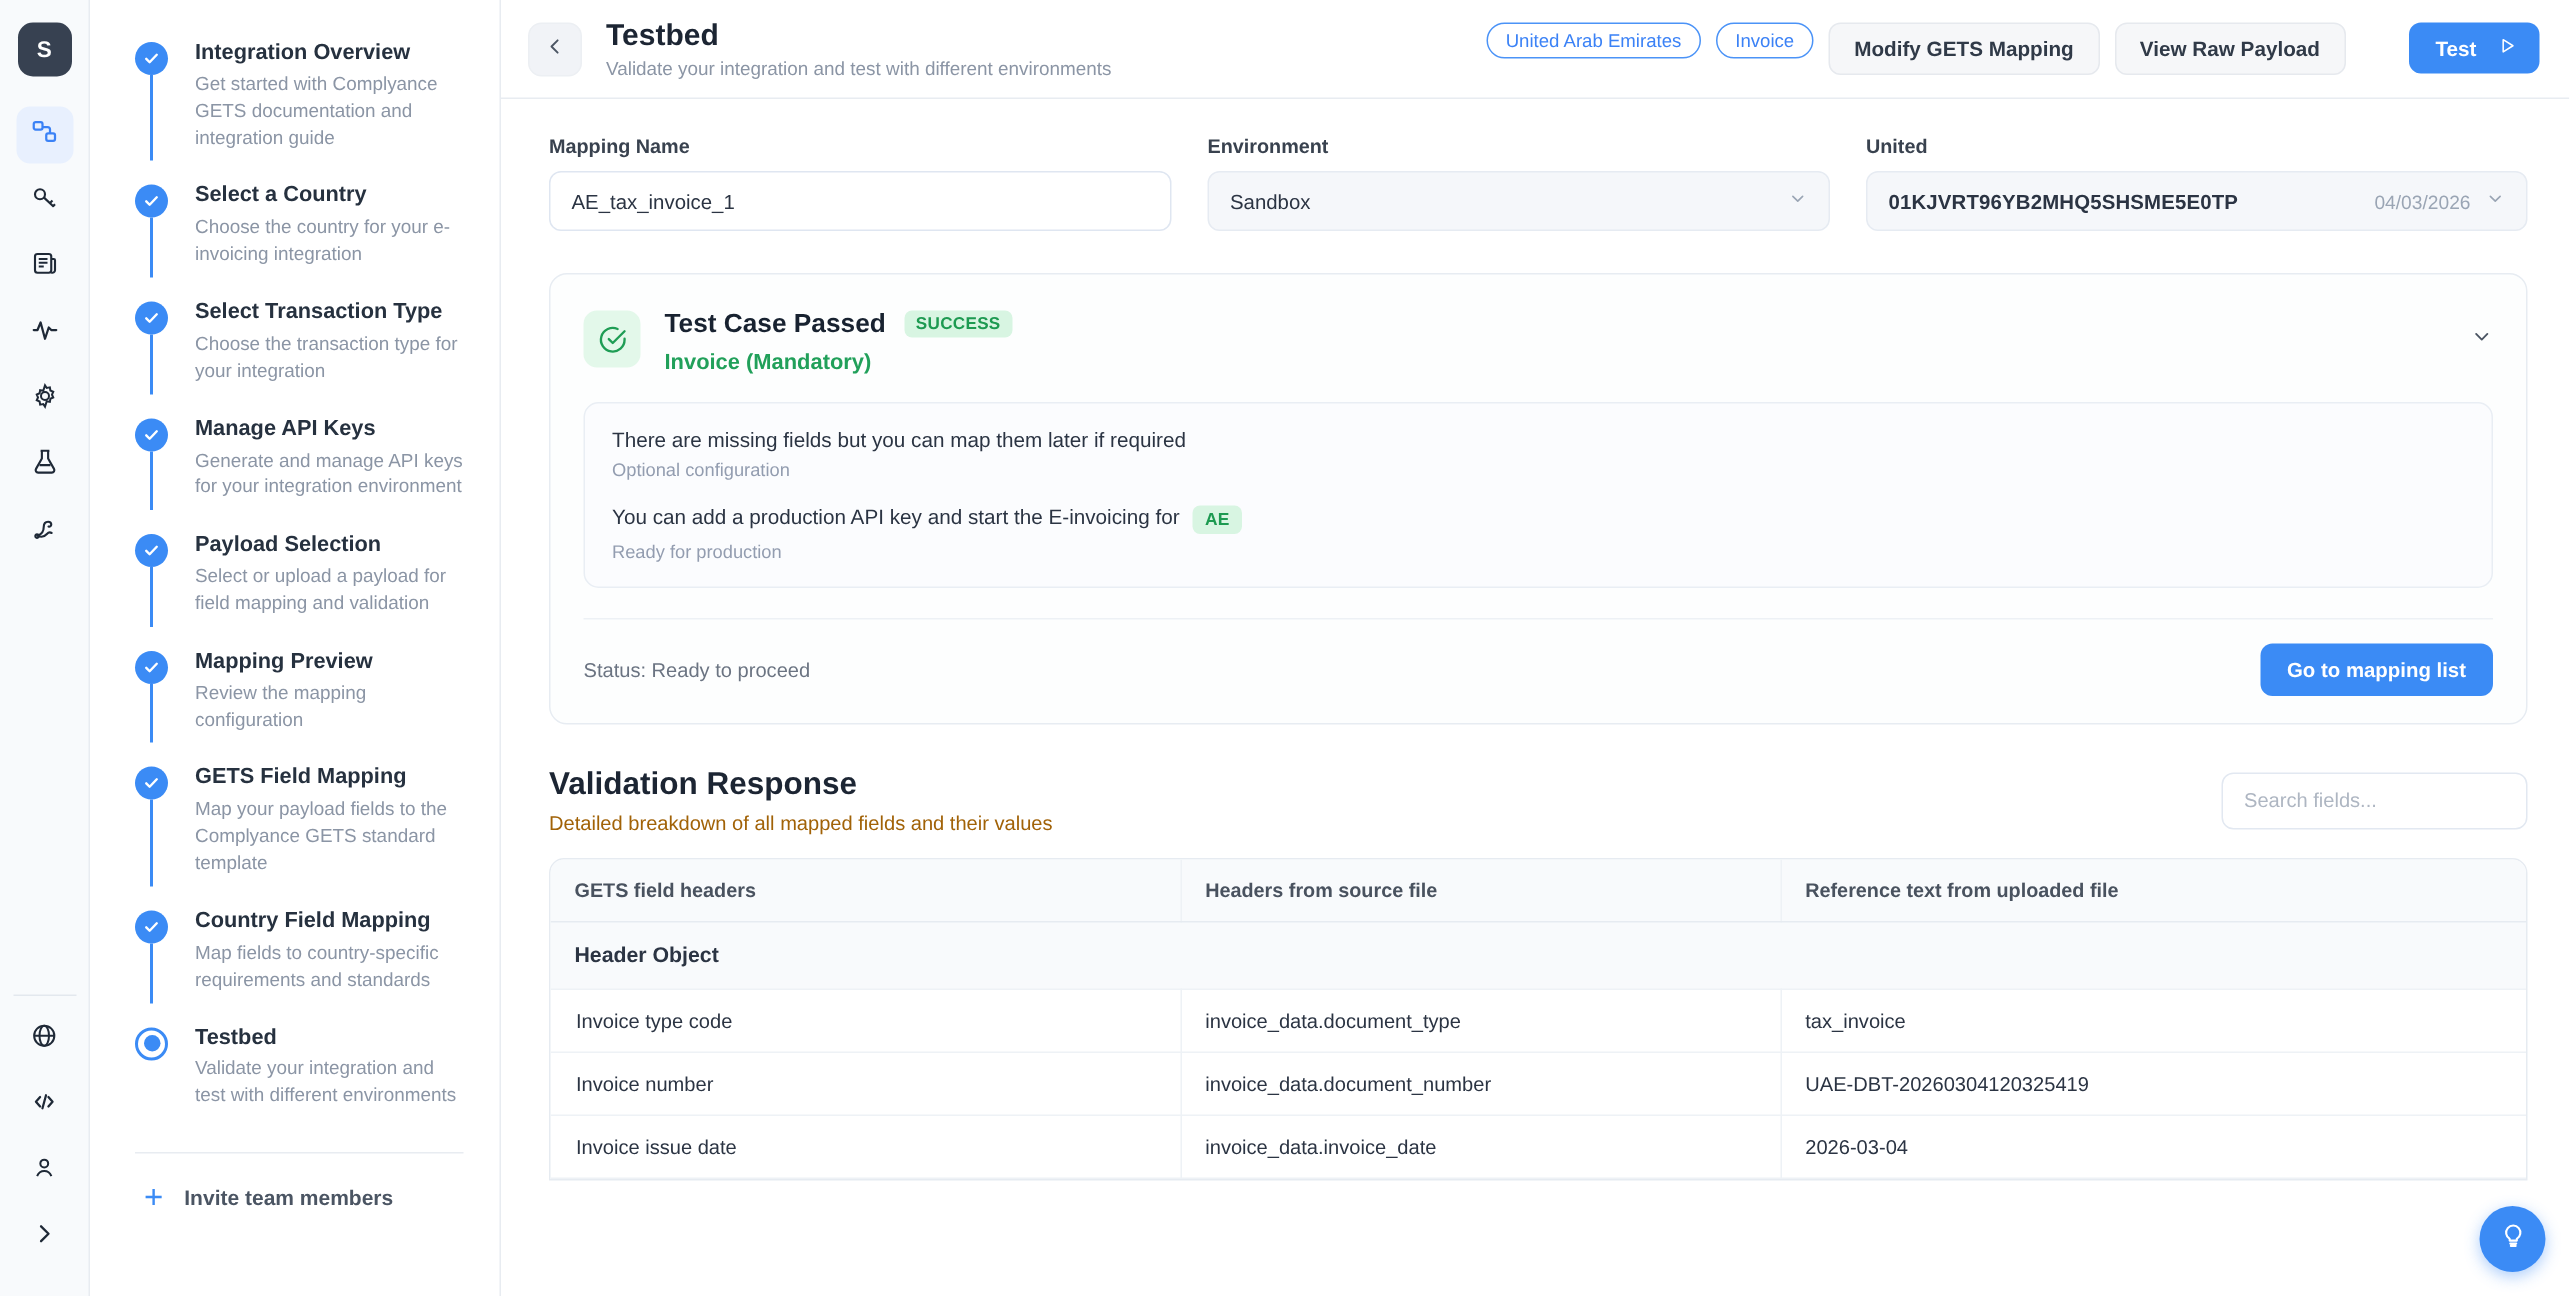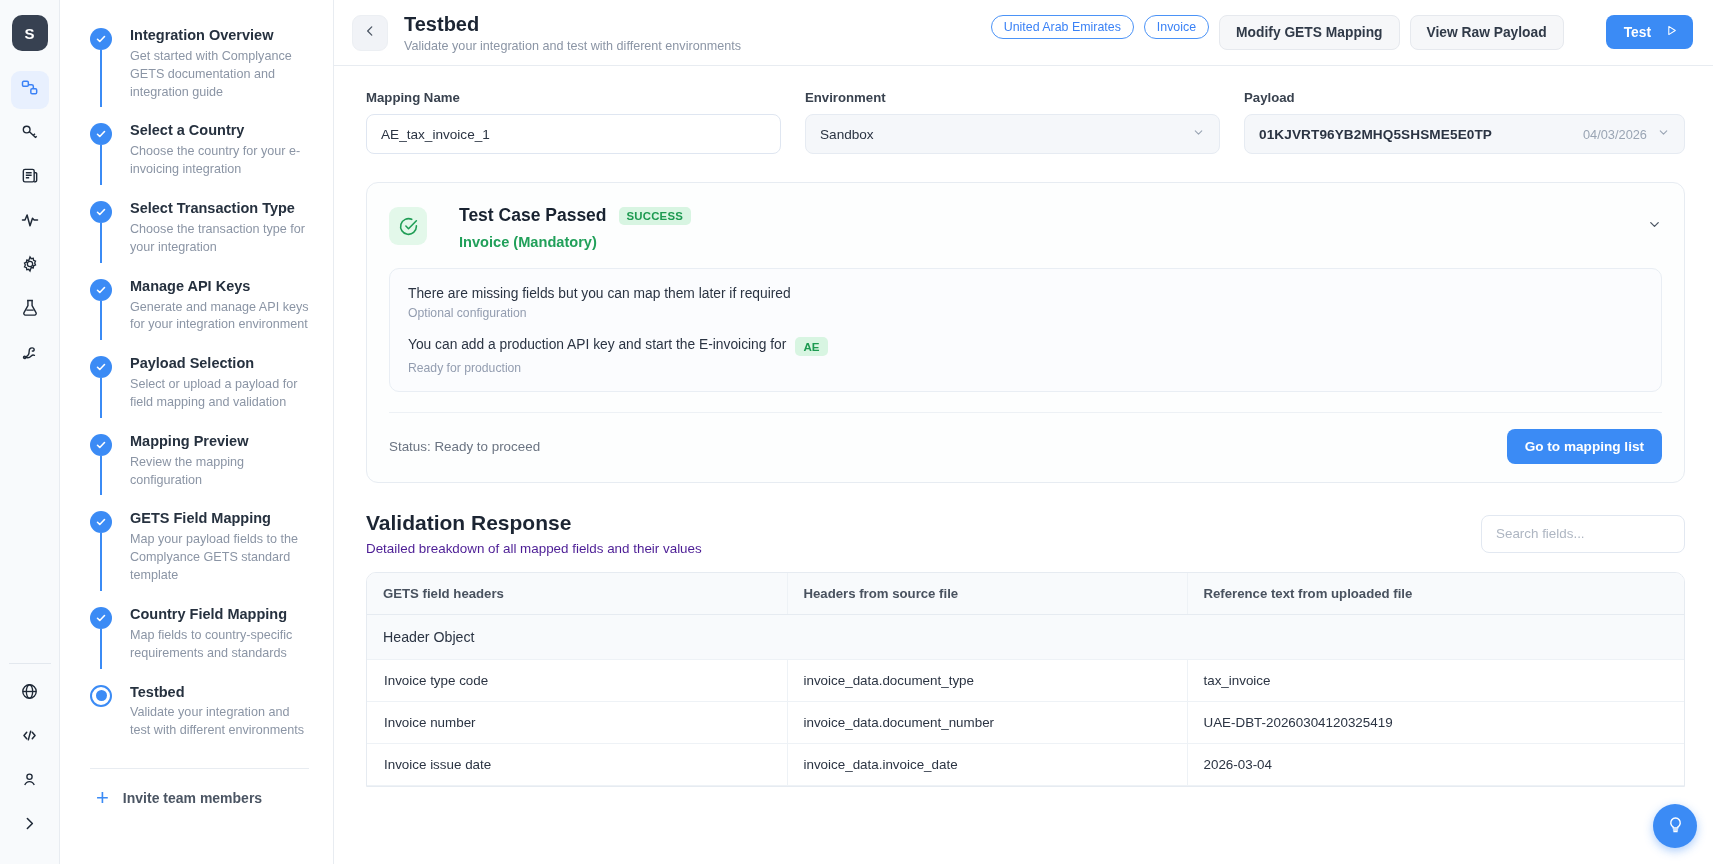--- a/index.html
+++ b/index.html
@@ -142,21 +142,21 @@
   .result-card {
     margin-top: 28px; border: 1px solid #e7ecf2; border-radius: 12px;
     background: #fdfefe;
   }
   .result-head { display: flex; align-items: flex-start; padding: 22px 22px 18px 22px; }
   .result-icon {
     width: 38px; height: 38px; border-radius: 9px; background: #e3f8ea;
     display: flex; align-items: center; justify-content: center; color: #1f9d55;
     flex: 0 0 38px; margin-top: 2px;
   }
-  .result-texts { padding-left: 32px; }
+  .result-texts { padding-left: 16px; }
   .result-line1 { display: flex; align-items: center; gap: 12px; }
   .result-title { font-size: 17.5px; font-weight: 700; color: #182230; }
   .badge-success {
     background: #d8f5e2; color: #1d9a51; border-radius: 5px;
     font-size: 11.4px; font-weight: 600; padding: 3px 8px; letter-spacing: .2px;
   }
   .result-sub { font-size: 14.6px; color: #21a05a; font-weight: 600; margin-top: 8px; }
   .result-chev { margin-left: auto; color: #4b5563; font-size: 13px; padding-top: 12px; cursor: pointer; }
 
   .notice {
@@ -176,21 +176,21 @@
   .status-text { font-size: 13.4px; color: #6b7482; }
   .btn-go {
     margin-left: auto; background: #3b8bf5; color: #fff; border: none;
     border-radius: 8px; padding: 10px 18px; font-size: 13.6px; font-weight: 600;
     cursor: pointer;
   }
 
   
   .validation-head { display: flex; align-items: center; margin-top: 28px; }
   .validation-title { font-size: 21px; font-weight: 700; color: #1c2533; }
-  .validation-sub { font-size: 13.4px; color: #4c1d95; margin-top: 6px; }
+  .validation-sub { font-size: 13.4px; color: #a16207; margin-top: 6px; }
   .search-box {
     margin-left: auto; width: 204px; height: 38px;
     border: 1px solid #e2e8f1; border-radius: 8px; background: #fff;
     display: flex; align-items: center; padding: 0 14px;
   }
   .search-box input {
     border: none; outline: none; width: 100%; font-size: 13.4px;
     font-family: "Liberation Sans", sans-serif; color: #2b3443; background: transparent;
   }
   .search-box input::placeholder { color: #aeb6c2; }
@@ -206,21 +206,21 @@
     background: #f8fafc; padding: 13px 16px; border-bottom: 1px solid #e6ebf1;
     border-right: 1px solid #eef2f6;
   }
   th:last-child { border-right: none; }
   td {
     font-size: 13.4px; color: #2b3443; padding: 13px 16px;
     border-bottom: 1px solid #eef2f6; border-right: 1px solid #eef2f6;
   }
   td:last-child { border-right: none; }
   tr.group td {
-    background: #f8fafc; font-weight: 400; font-size: 14.2px; color: #2b3443;
+    background: #f8fafc; font-weight: 700; font-size: 14.2px; color: #2b3443;
     border-right: none; padding: 14px 16px;
   }
   col.c1 { width: 420px; }
   col.c2 { width: 400px; }
   col.c3 { width: auto; }
   td.c1 { padding-left: 17px; }
 
   .fab {
     position: absolute; right: 16px; bottom: 16px;
     width: 44px; height: 44px; border-radius: 50%;
@@ -529,21 +529,21 @@
             <span>Sandbox</span>
             <span class="chev">
               <svg width="13" height="13" viewBox="0 0 24 24" fill="none" stroke="currentColor" stroke-width="2" stroke-linecap="round" stroke-linejoin="round">
                   <path d="M6 9l6 6 6-6"></path>
                 </svg>
             </span>
           </div>
         </div>
 
         <div class="field payload">
-          <div class="field-label">Payload</div>
+          <div class="field-label">United</div>
           <div class="input filled">
             <span class="mono">01KJVRT96YB2MHQ5SHSME5E0TP</span>
             <span class="date">04/03/2026</span>
             <span class="chev">
               <svg width="13" height="13" viewBox="0 0 24 24" fill="none" stroke="currentColor" stroke-width="2" stroke-linecap="round" stroke-linejoin="round">
                   <path d="M6 9l6 6 6-6"></path>
                 </svg>
             </span>
           </div>
         </div>

